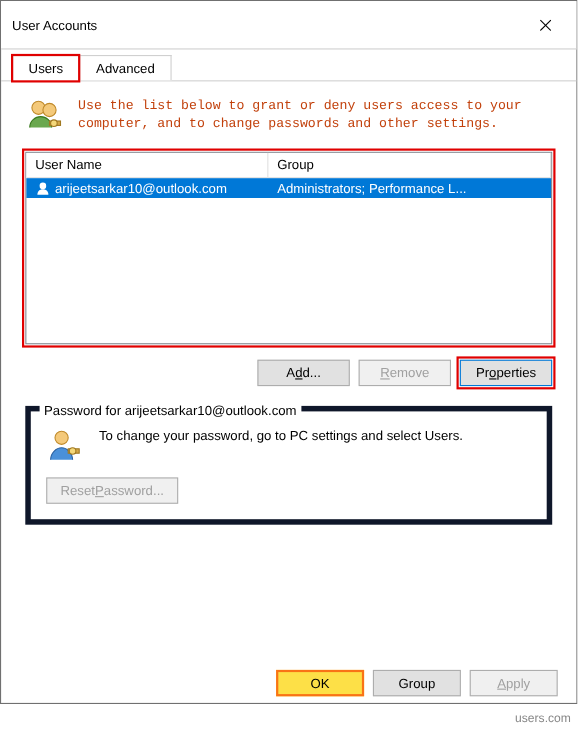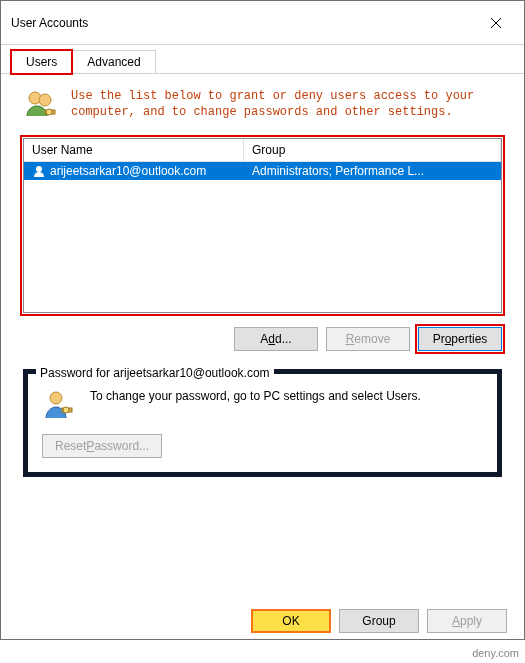--- a/index.html
+++ b/index.html
@@ -316,13 +316,13 @@
   </div>
 
   <div class="footer">
     <button class="btn primary">OK</button>
     <button class="btn">Group</button>
     <button class="btn disabled"><span class="underline">A</span>pply</button>
   </div>
 
 </div>
 
-<div class="watermark">deny.com</div>
+<div class="watermark">users.com</div>
 
 </body></html>

